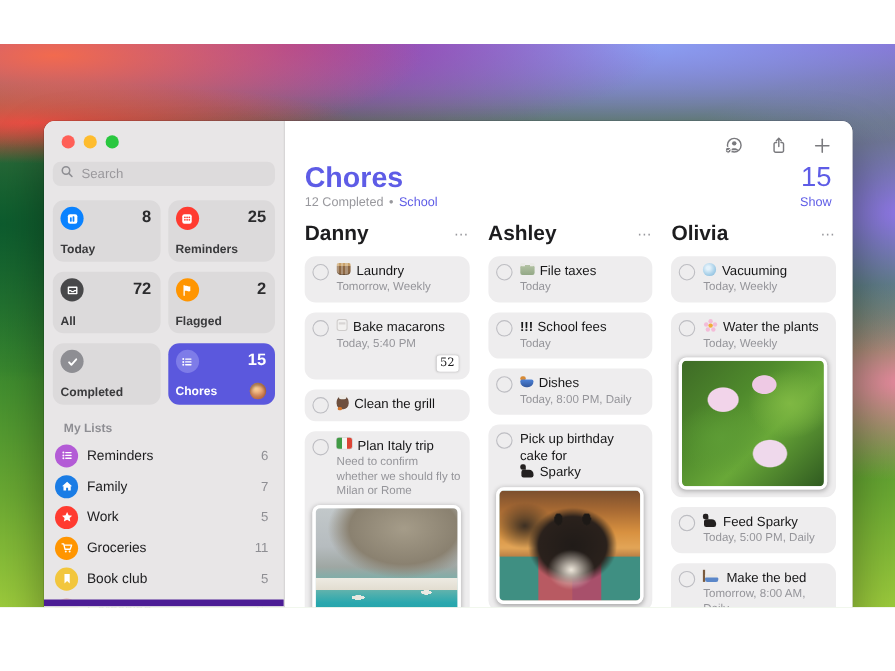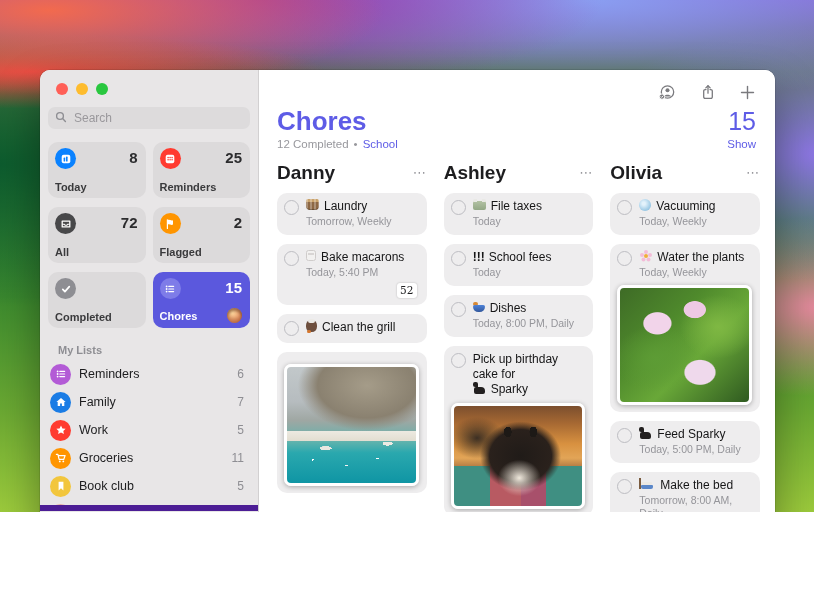--- a/index.html
+++ b/index.html
@@ -8,20 +8,21 @@
     background-color:#4e8f2f;
     background-image:
       radial-gradient(55% 22% at 6% 2%, #f26a4e 0%, rgba(242,106,78,0) 75%),
       radial-gradient(45% 9% at 4% 14%, #e8433f 0%, rgba(232,67,63,0) 80%),
       radial-gradient(60% 26% at 32% 0%, #9b3da8 0%, rgba(155,61,168,0) 70%),
       radial-gradient(90% 30% at 72% 0%, #8a9ff2 0%, rgba(138,159,242,0) 65%),
       radial-gradient(50% 40% at 101% 30%, #8f76e8 0%, rgba(143,118,232,0) 62%),
       radial-gradient(45% 30% at 101% 60%, #e8899f 0%, rgba(232,137,159,0) 58%),
       radial-gradient(70% 45% at 0% 32%, #0d5c2e 0%, rgba(13,92,46,0) 62%),
       linear-gradient(180deg, #8452c0 0%, #57744d 14%, #2e7d32 34%, #3c8a2e 58%, #6aa832 80%, #9ccb3c 100%);
+    margin-top: 40px;
   }
   .window{position:absolute;left:40px;top:70px;width:735px;height:467px;border-radius:10px;
     display:flex;overflow:hidden;background:#fff;
     box-shadow:0 22px 45px rgba(0,0,0,.38), 0 0 0 .5px rgba(0,0,0,.18);}
   
   .sidebar{width:218px;min-width:218px;background:#e8e6e7;border-right:1px solid #d2d0d1;
     position:relative;display:flex;flex-direction:column;overflow:hidden;}
   .traffic{display:flex;gap:8px;padding:13px 0 0 16px;}
   .dot{width:12px;height:12px;border-radius:50%;}
   .dot.red{background:#ff5f57}.dot.yellow{background:#febc2e}.dot.green{background:#29c73f}
@@ -434,20 +435,30 @@
             <span class="radio"></span>
             <div class="ct">
               <div class="c-title">
                     <span class="em em-grill"></span>
                     <span class="tw">Clean the grill</span>
                   </div>
             </div>
           </div>
         </div>
         <div class="card">
+          <div class="card-line">
+            <span class="radio"></span>
+            <div class="ct">
+              <div class="c-title">
+                    <span class="em em-italy"></span>
+                    <span class="tw">Plan Italy trip</span>
+                  </div>
+              <div class="c-note">Need to confirm whether we should fly to Milan or Rome</div>
+            </div>
+          </div>
           <div class="photo photo-italy"></div>
         </div>
 
       </div>
 
       <div class="col">
         <div class="col-head">
           <span class="col-name">Ashley</span>
           <span class="more">⋯</span>
         </div>

